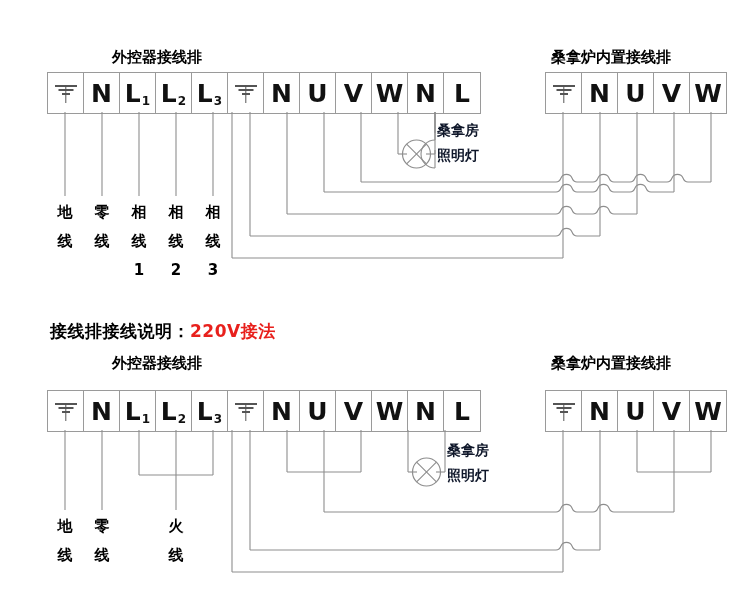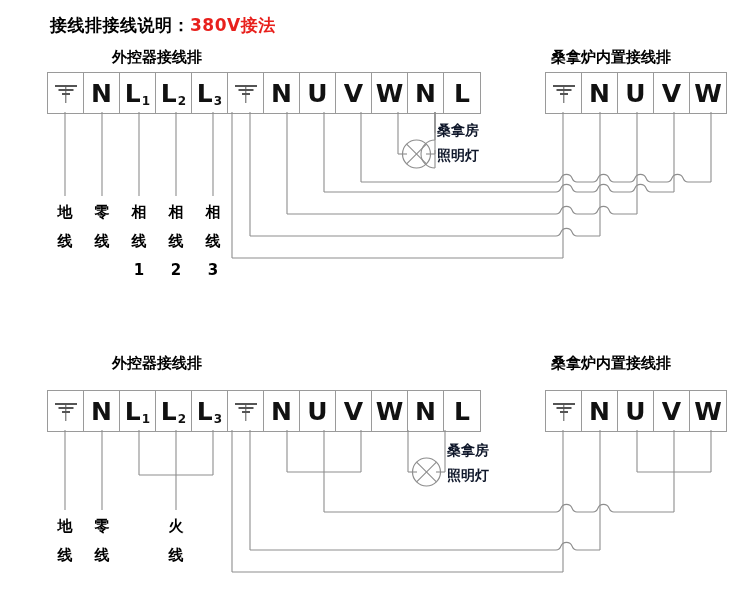--- a/index.html
+++ b/index.html
@@ -75,23 +75,20 @@
   
   .wires{position:absolute;left:0;top:0;width:750px;height:610px;pointer-events:none;}
   .wires path,.wires line{fill:none;stroke:#8d8d8d;stroke-width:1.1;}
   .wires circle.lamp{fill:none;stroke:#8d8d8d;stroke-width:1.2;}
 </style>
 </head>
 <body>
 
 <div class="page">
 
-  <div class="title" style="left:50px;top:14px;">
-    <span>接线排接线说明：</span><span class="hl">380V接法</span>
-  </div>
 
   <div class="blocklabel" style="left:112px;top:48px;">外控器接线排</div>
   <div class="blocklabel" style="left:551px;top:48px;">桑拿炉内置接线排</div>
 
   <div class="strip" style="left:47px;top:72px;">
     <div class="cell">
         <span class="gnd">
           <i class="b1"></i>
           <i class="b2"></i>
           <i class="b3"></i>
@@ -157,20 +154,23 @@
     <span>相</span>
     <span>线</span>
     <span>2</span>
   </div>
   <div class="vlabel" style="left:200px;top:198px;">
     <span>相</span>
     <span>线</span>
     <span>3</span>
   </div>
 
+  <div class="title" style="left:50px;top:320px;">
+    <span>接线排接线说明：</span><span class="hl">220V接法</span>
+  </div>
 
   <div class="blocklabel" style="left:112px;top:354px;">外控器接线排</div>
   <div class="blocklabel" style="left:551px;top:354px;">桑拿炉内置接线排</div>
 
   <div class="strip" style="left:47px;top:390px;">
     <div class="cell">
         <span class="gnd">
           <i class="b1"></i>
           <i class="b2"></i>
           <i class="b3"></i>

